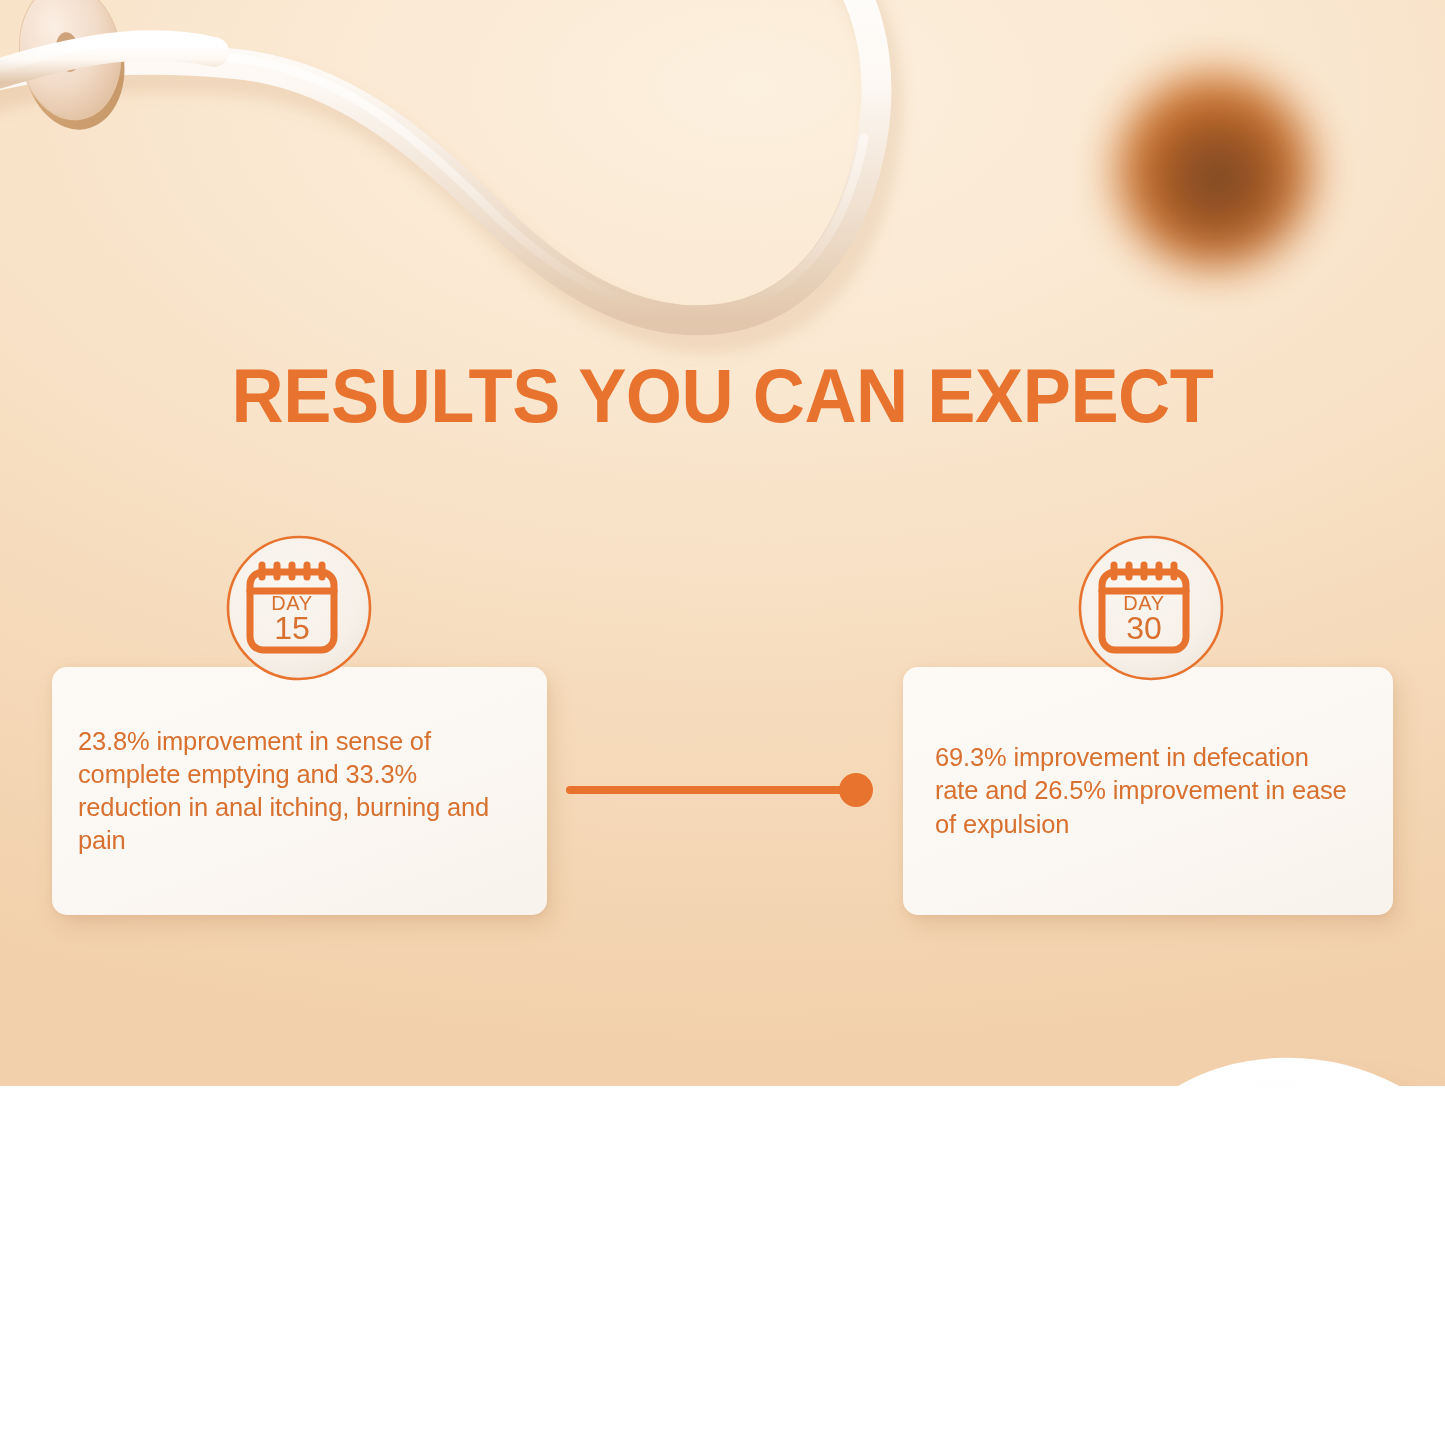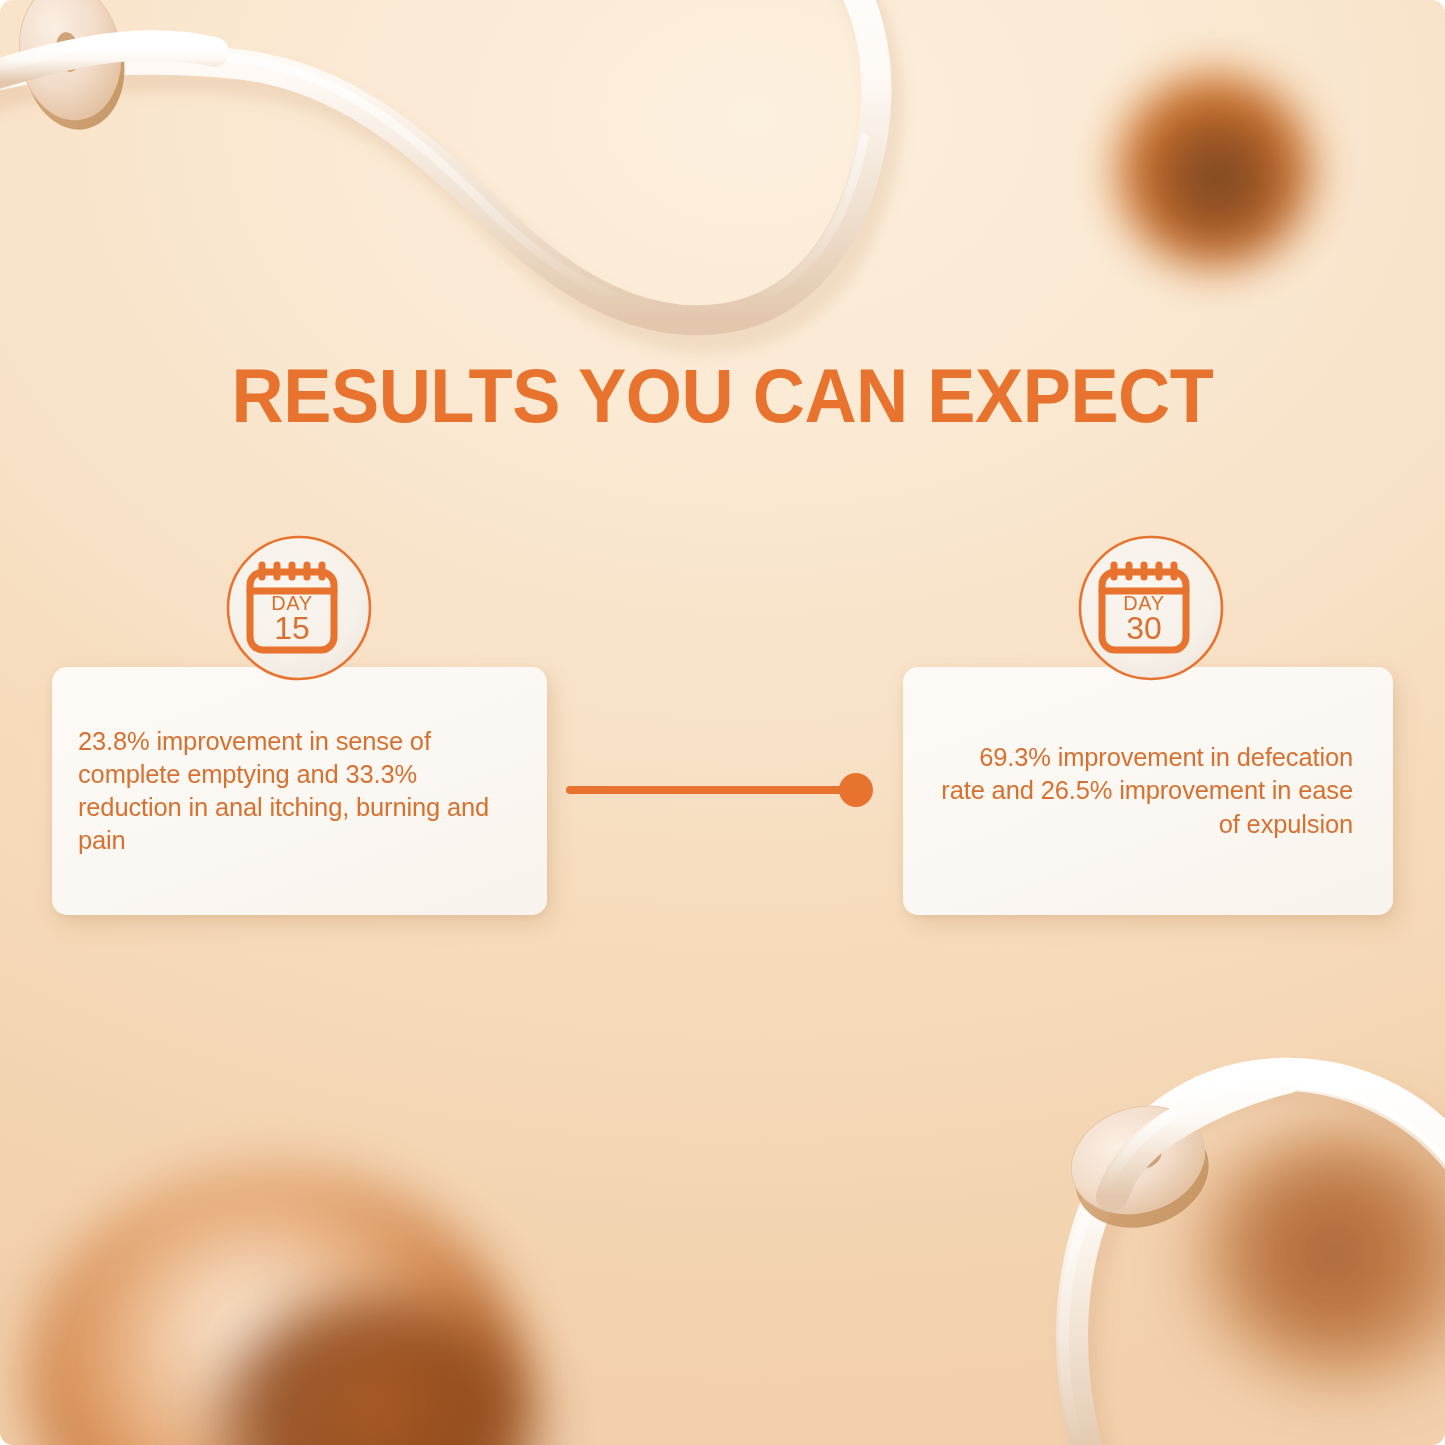--- a/index.html
+++ b/index.html
@@ -9,25 +9,24 @@
   body {
     width: 1445px;
     height: 1445px;
     overflow: hidden;
     font-family: "Liberation Sans", sans-serif;
   }
 
   #poster {
     position: relative;
     width: 1445px;
-    height: 1445px;
+    height: 1086px;
     overflow: hidden;
     background:
       radial-gradient(118% 88% at 52% 8%, #FCF0DE 0%, #FAE7D0 32%, #F6DCBD 64%, #F2D0AC 100%);
-    border-radius: 13px;
   }
 
   
   .blob {
     position: absolute;
     border-radius: 50%;
     pointer-events: none;
   }
 
   .blob-tr {
@@ -118,21 +117,20 @@
     height: 248px;
     padding: 0 44px 0 26px;
   }
 
   .card-right {
     left: 903px;
     top: 667px;
     width: 490px;
     height: 248px;
     padding: 0 40px 0 32px;
-    text-align: right;
   }
 
   .card-text {
     font-family: "Liberation Sans", sans-serif;
     font-size: 25.5px;
     line-height: 1.30;
     color: #D8702F;
     letter-spacing: -0.15px;
   }
 

